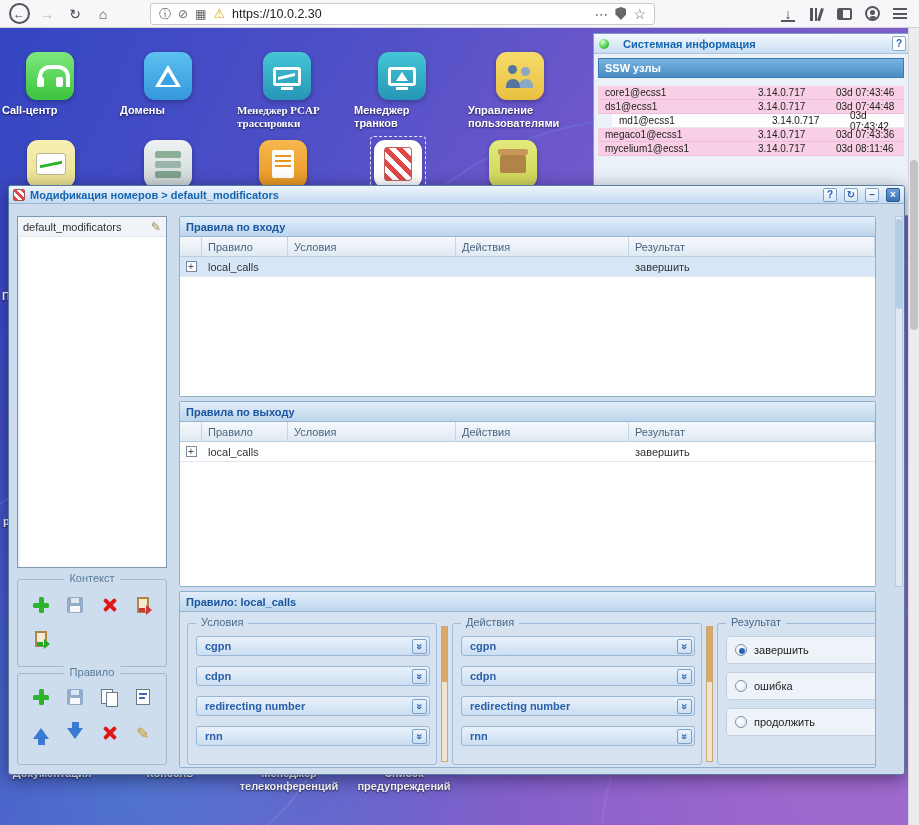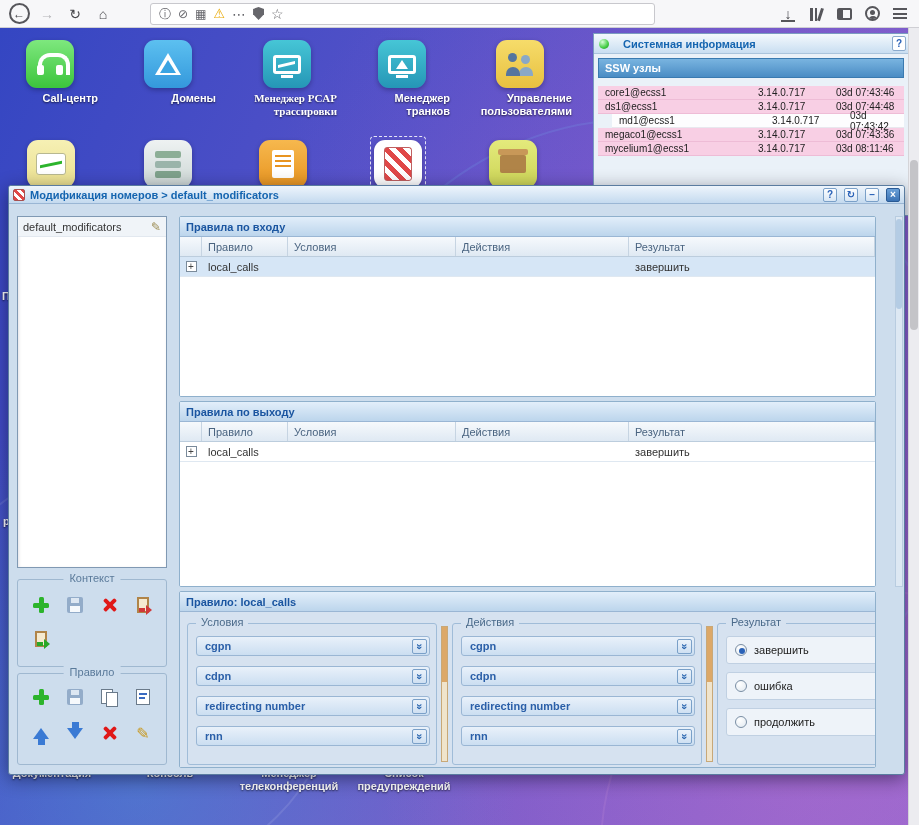--- a/index.html
+++ b/index.html
@@ -33,21 +33,21 @@
 
   
   .desktop { position:absolute; top:28px; left:0; width:919px; height:797px; overflow:hidden;
     background:
       radial-gradient(circle at 15% 95%, rgba(60,190,220,.30), transparent 35%),
       radial-gradient(circle at 88% 90%, rgba(230,120,200,.25), transparent 40%),
       radial-gradient(circle at 75% 40%, rgba(150,90,210,.35), transparent 55%),
       linear-gradient(115deg,#3446c2 0%,#5552c8 35%,#7a5cca 65%,#9066d0 100%); }
   .ring { position:absolute; border:2px solid rgba(255,255,255,.10); border-radius:50%; }
 
-  .dicon { position:absolute; top:12px; text-align:right; z-index:4; }
+  .dicon { position:absolute; top:24px; text-align:left; z-index:4; }
   .dicon-img { width:48px; height:48px; margin:0 auto 4px; border-radius:11px; display:flex; align-items:center; justify-content:center; box-shadow:0 2px 5px rgba(0,0,30,.3); }
   .dicon-label { font-weight:bold; font-size:11px; line-height:13px; color:#fff; text-shadow:0 1px 2px rgba(0,0,0,.65); }
   .dicon2 { position:absolute; top:112px; z-index:4; }
   .bicon { position:absolute; text-align:center; z-index:4; }
 
   .bg-green { background:linear-gradient(#7ee87e,#3cc43c); }
   .bg-blue  { background:linear-gradient(#5cc0f0,#3498dc); }
   .bg-teal  { background:linear-gradient(#46c6d6,#2596b6); }
   .bg-yellow{ background:linear-gradient(#f6dc6a,#e8c040); }
 
@@ -183,20 +183,21 @@
     </span>
   <span class="tbtn" data-interactable="true">
       <i style="font-style:normal">⌂</i>
     </span>
 
   <div class="urlbar" data-interactable="true">
     <span class="ub-ico" data-interactable="true">ⓘ</span>
     <span class="ub-ico" data-interactable="true">⊘</span>
     <span class="ub-ico" data-interactable="true">▦</span>
     <span class="ub-ico warn-ico" data-interactable="true">⚠</span>
+    <span class="url-text" data-interactable="false">https://10.0.2.30</span>
     <span class="ub-ico" data-interactable="true" style="font-size:14px">⋯</span>
     <span class="shield" data-interactable="true"></span>
     <span class="ub-ico" data-interactable="true" style="font-size:14px">☆</span>
   </div>
 
   <span class="spacer" data-interactable="false"></span>
   <span class="tbtn dlwrap" data-interactable="true">
       <i style="font-style:normal">↓</i>
     </span>
   <span class="tbtn" data-interactable="true">

